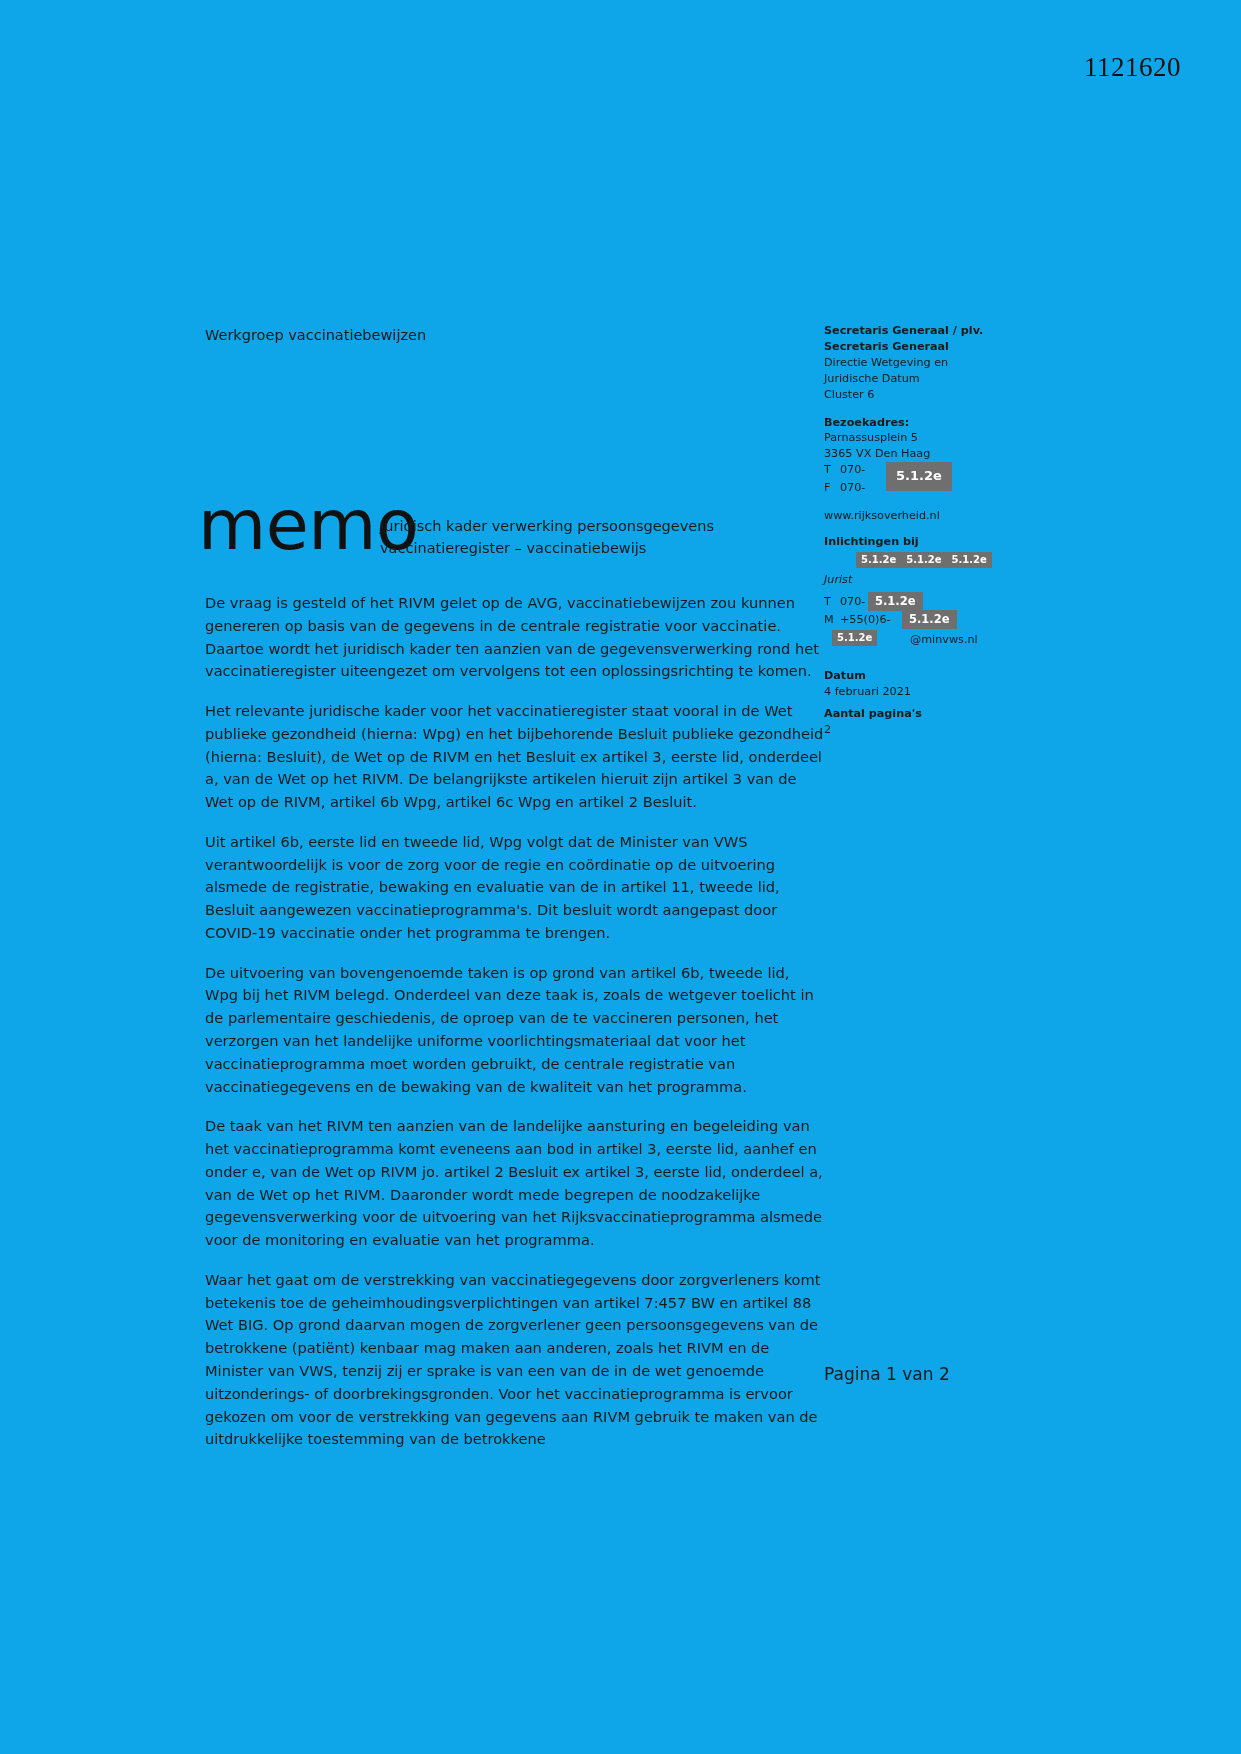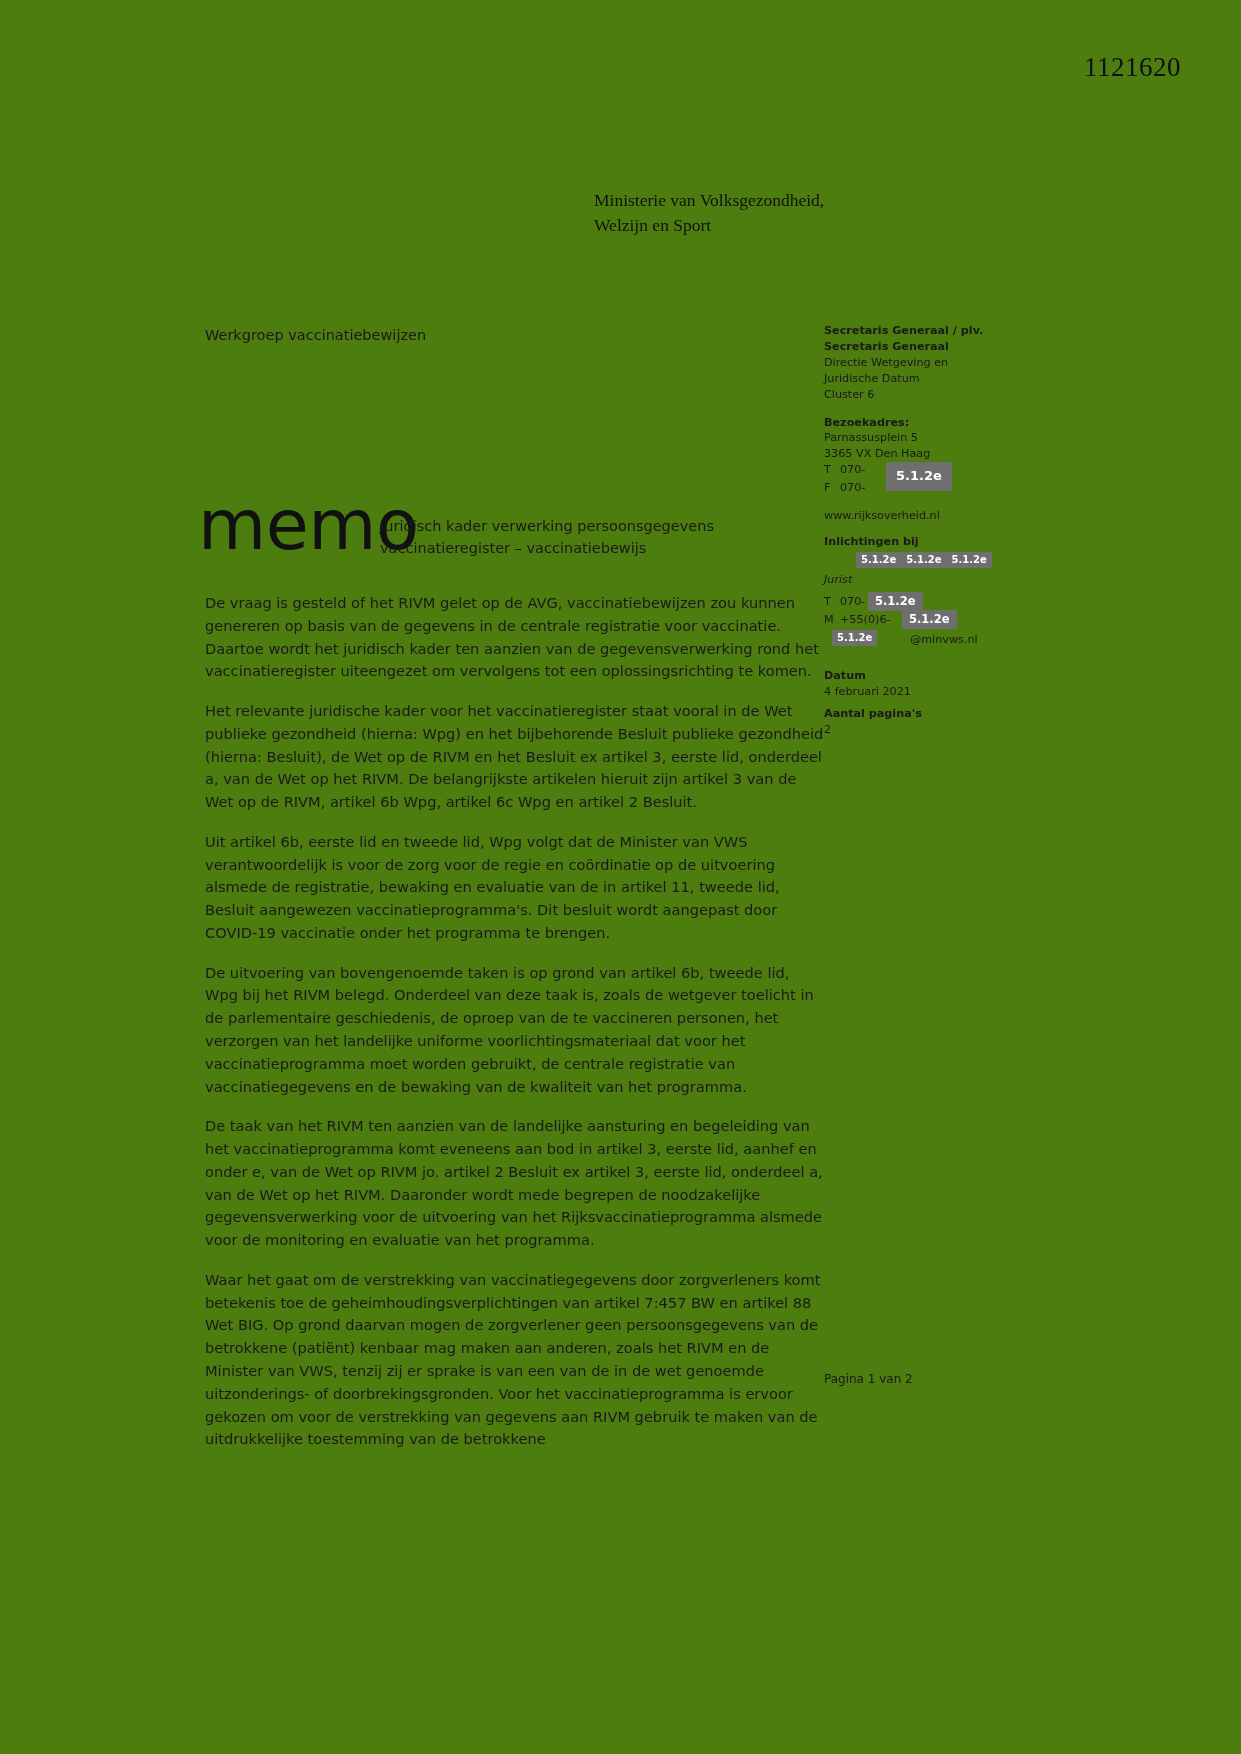--- a/index.html
+++ b/index.html
@@ -11,21 +11,21 @@
     width: 1241px;
     height: 1754px;
     position: relative;
     font-family: "DejaVu Sans", sans-serif;
     color: #1a1a1a;
     overflow: hidden;
   }
   .page {
     position: absolute;
     inset: 0;
-    background: #4d7c0f;
+    background: #0ea5e9;
     text-decoration: underline;
   }
 
   
   .doc-number {
     position: absolute;
     top: 52px;
     right: 60px;
     font-family: "Liberation Serif", serif;
     font-size: 27px;
@@ -183,36 +183,31 @@
     position: absolute;
     left: 88px;
     top: 32px;
   }
 
   
   .footer {
     position: absolute;
     left: 824px;
     top: 1364px;
-    font-size: 12px;
-    color: #1a1a1a;
-    margin-top: 8px;
+    font-size: 17px;
+    color: #1a1a1a;
   }
 </style>
 </head>
 <body>
 
 <div class="page">
 
   <div class="doc-number">1121620</div>
 
-  <div class="ministry">
-    <div>Ministerie van Volksgezondheid,</div>
-    <div>Welzijn en Sport</div>
-  </div>
 
   <div class="addressee">Werkgroep vaccinatiebewijzen</div>
 
   <div class="memo-word">memo</div>
 
   <div class="memo-subject">
     <div>Juridisch kader verwerking persoonsgegevens</div>
     <div>vaccinatieregister – vaccinatiebewijs</div>
   </div>
 

